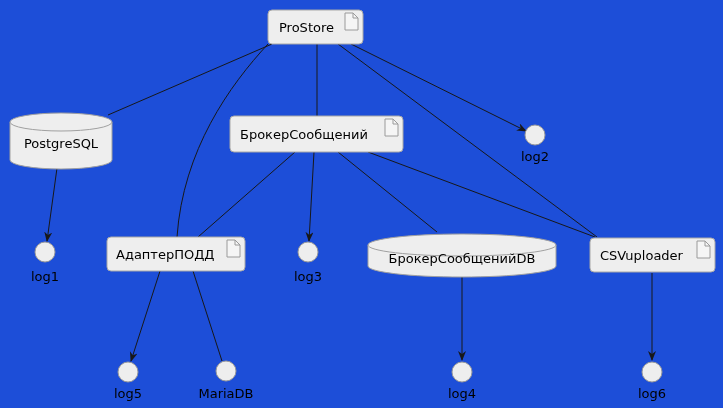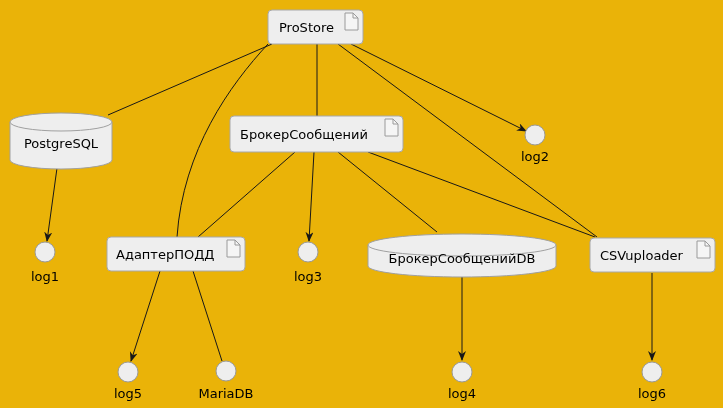--- a/index.html
+++ b/index.html
@@ -1,16 +1,16 @@
 <!DOCTYPE html>
 <html><head>
 <meta charset="utf-8">
 <style>
   html,body{margin:0;padding:0;background:#ffffff;}
-  .stage{position:relative;width:723px;height:408px;background:#eab308;overflow:hidden;
+  .stage{position:relative;width:723px;height:408px;background:#1d4ed8;overflow:hidden;
          font-family:"DejaVu Sans",sans-serif;}
   svg{display:block;}
   text{font-family:"DejaVu Sans",sans-serif;font-size:13px;fill:#000000;}
   .node-rect{fill:#eeeeee;stroke:#a8a8a8;stroke-width:1;}
   .cyl{fill:#eeeeee;stroke:#a0a0a0;stroke-width:1;}
   .port{fill:#eeeeee;stroke:#9a9a9a;stroke-width:1;}
   .edge{stroke:#181818;stroke-width:1;fill:none;}
   .ficon{fill:#f5f5f5;stroke:#9a9a9a;stroke-width:1;}
 </style>
 </head>

